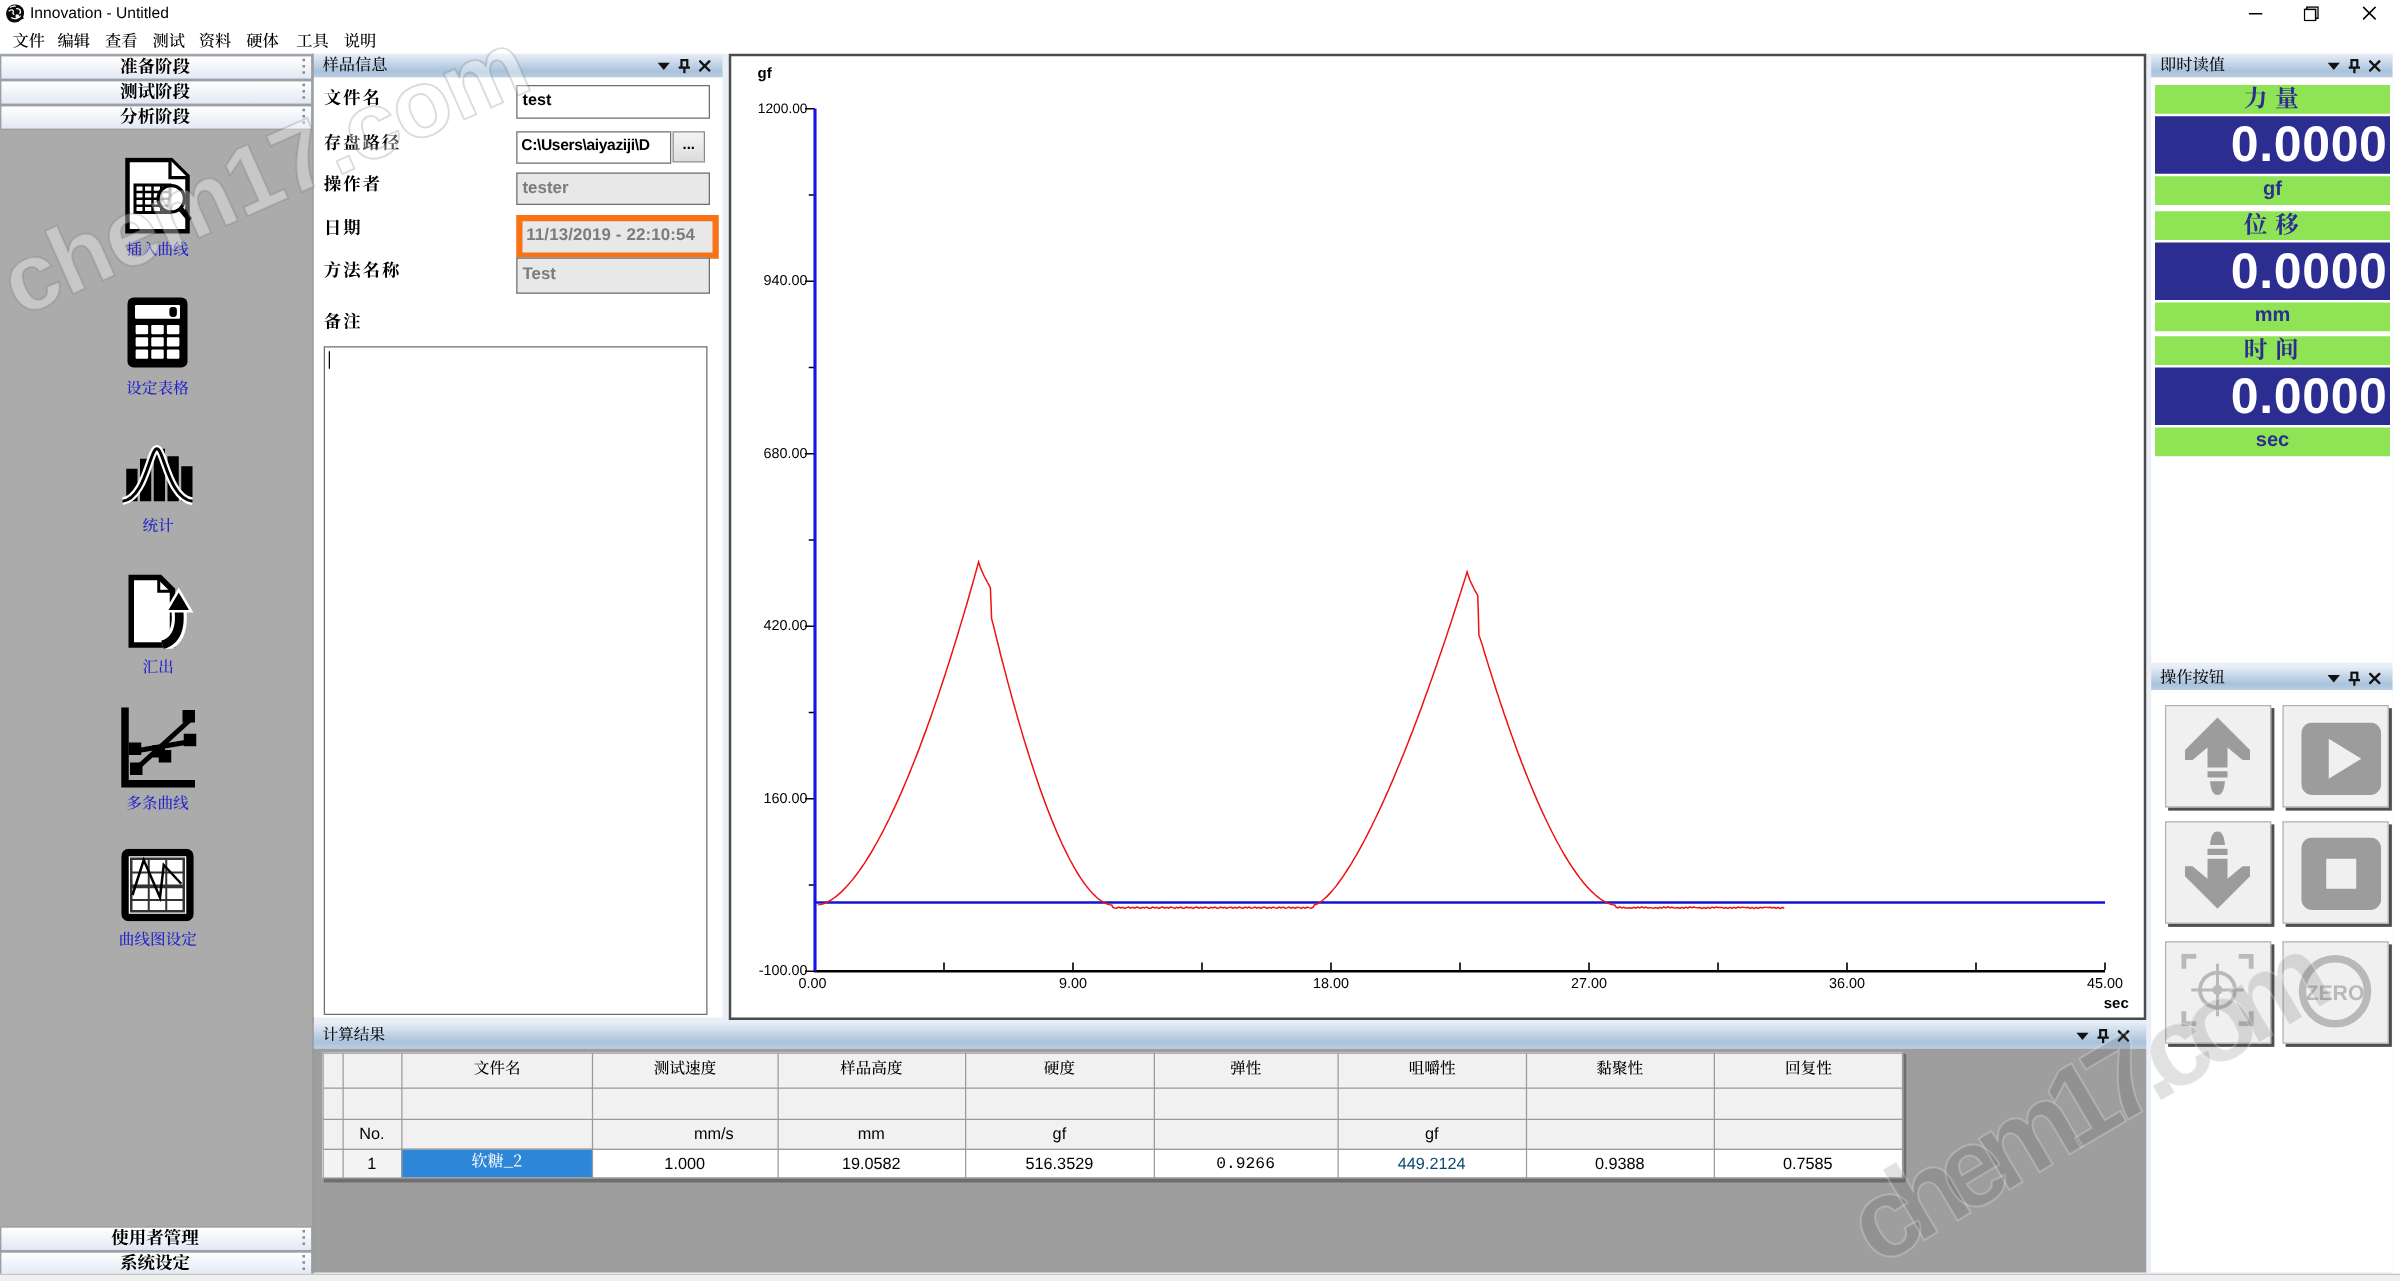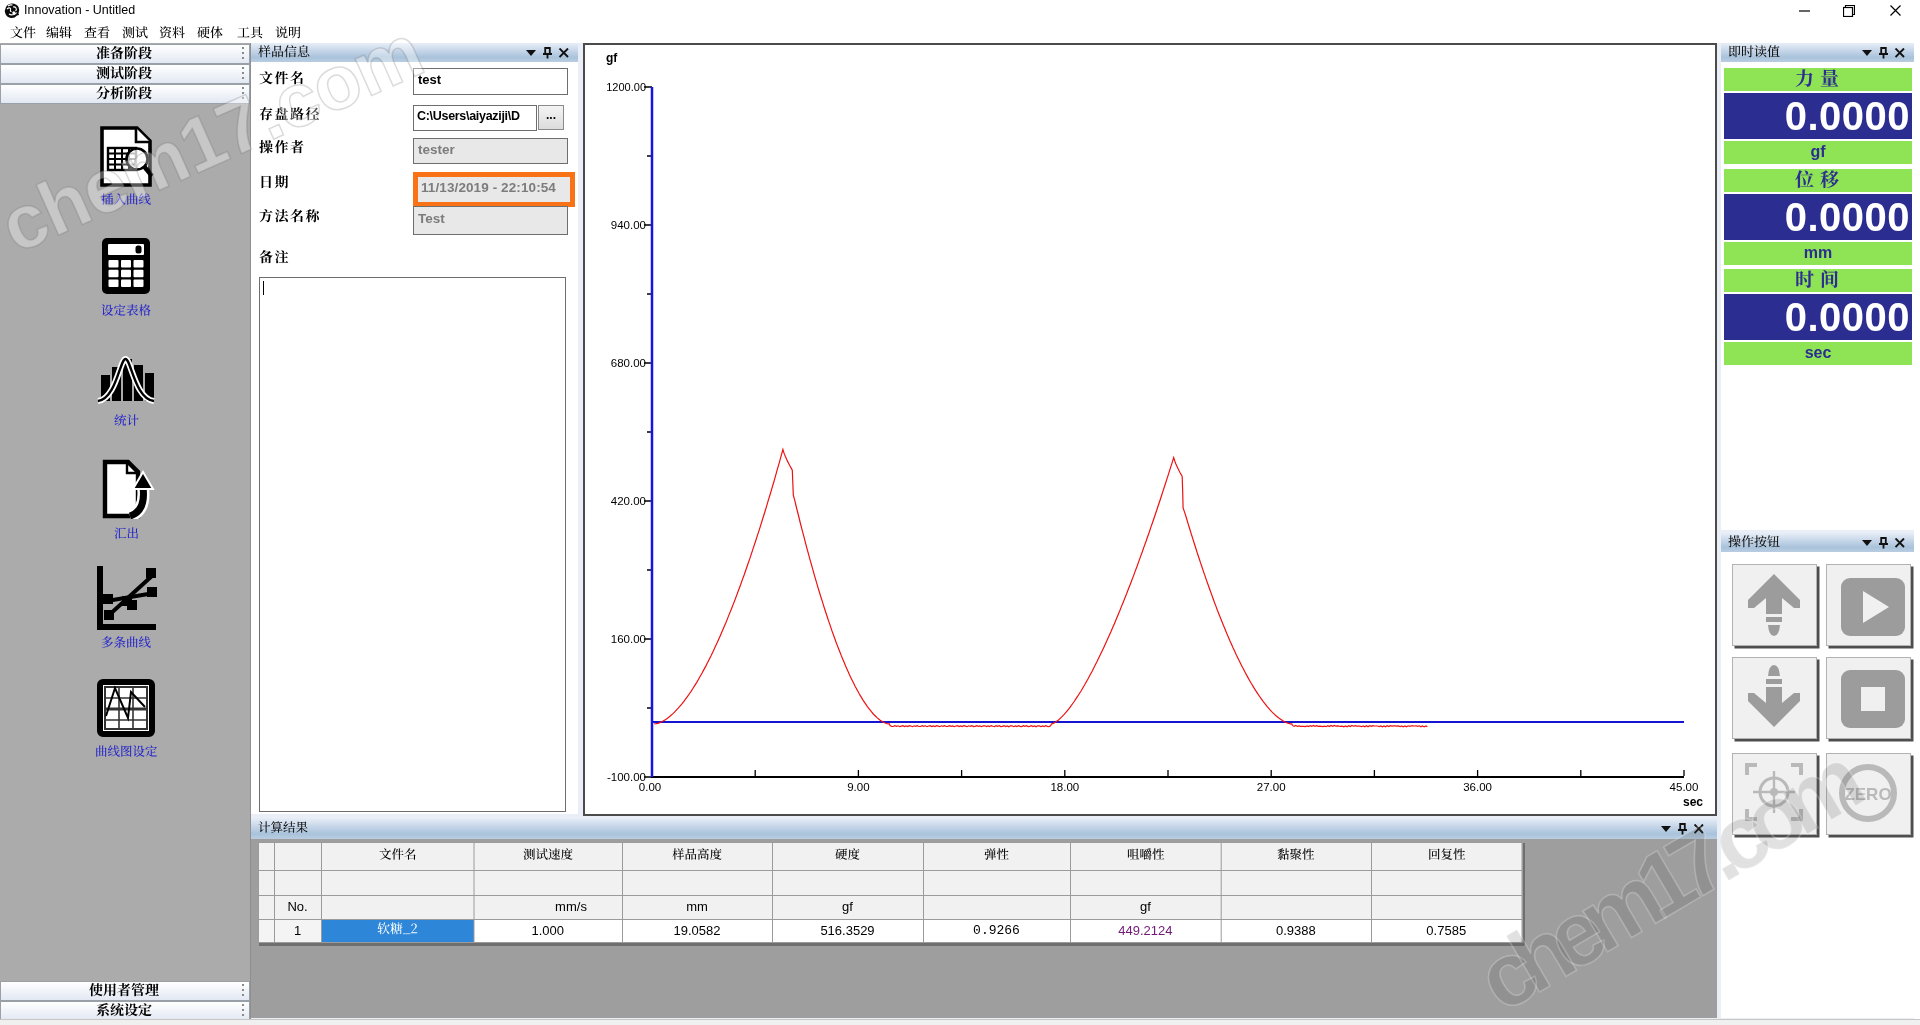--- a/index.html
+++ b/index.html
@@ -530,21 +530,21 @@
         <use href="#g500_8f6f" transform="translate(0.0 0) scale(0.013)"></use>
         <use href="#g500_7cd6" transform="translate(13.0 0) scale(0.013)"></use>
         <use href="#g500_5f" transform="translate(26.0 0) scale(0.013)"></use>
         <use href="#g500_32" transform="translate(33.4 0) scale(0.013)"></use>
       </g>
     </svg>
     <div style="position:absolute;left:547.75px;top:923px;transform:translateX(-50%);white-space:nowrap;font-size:13px;color:#000;">1.000</div>
     <div style="position:absolute;left:697.0px;top:923px;transform:translateX(-50%);white-space:nowrap;font-size:13px;color:#000;">19.0582</div>
     <div style="position:absolute;left:847.5px;top:923px;transform:translateX(-50%);white-space:nowrap;font-size:13px;color:#000;">516.3529</div>
     <div style="position:absolute;left:996.5px;top:923px;transform:translateX(-50%);white-space:nowrap;font-size:13px;color:#000;font-family:Liberation Mono, monospace;">0.9266</div>
-    <div style="position:absolute;left:1145.35px;top:923px;transform:translateX(-50%);white-space:nowrap;font-size:13px;color:#701a75;">449.2124</div>
+    <div style="position:absolute;left:1145.35px;top:923px;transform:translateX(-50%);white-space:nowrap;font-size:13px;color:#0c4a6e;">449.2124</div>
     <div style="position:absolute;left:1295.85px;top:923px;transform:translateX(-50%);white-space:nowrap;font-size:13px;color:#000;">0.9388</div>
     <div style="position:absolute;left:1446.25px;top:923px;transform:translateX(-50%);white-space:nowrap;font-size:13px;color:#000;">0.7585</div>
     <div style="position:absolute;left:1721px;top:43px;width:193px;height:19px;background:linear-gradient(#e7eef7,#c2d3e7 45%,#a9c3db 75%,#b9cde1);"></div>
     <svg style="position:absolute;left:1728.0px;top:45.0px;overflow:visible" width="52" height="16">
       <g fill="#111" transform="translate(0,11.2)">
         <use href="#g500_5373" transform="translate(0.0 0) scale(0.013)"></use>
         <use href="#g500_65f6" transform="translate(13.0 0) scale(0.013)"></use>
         <use href="#g500_8bfb" transform="translate(26.0 0) scale(0.013)"></use>
         <use href="#g500_503c" transform="translate(39.0 0) scale(0.013)"></use>
       </g>

